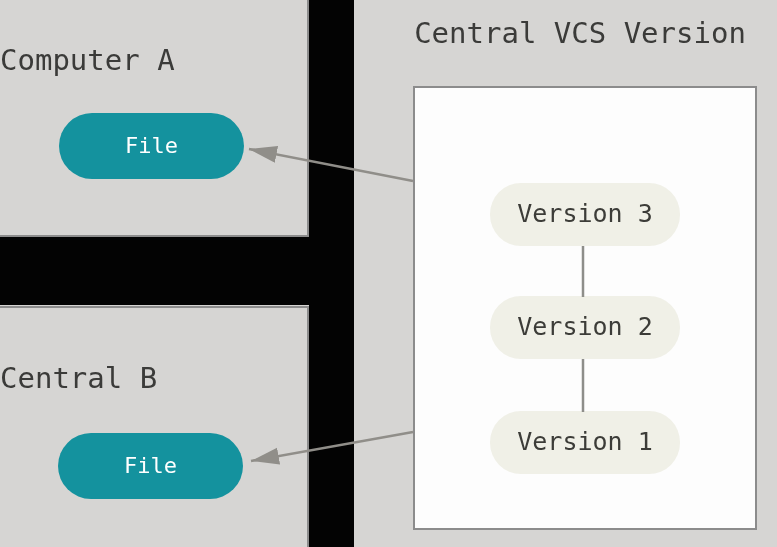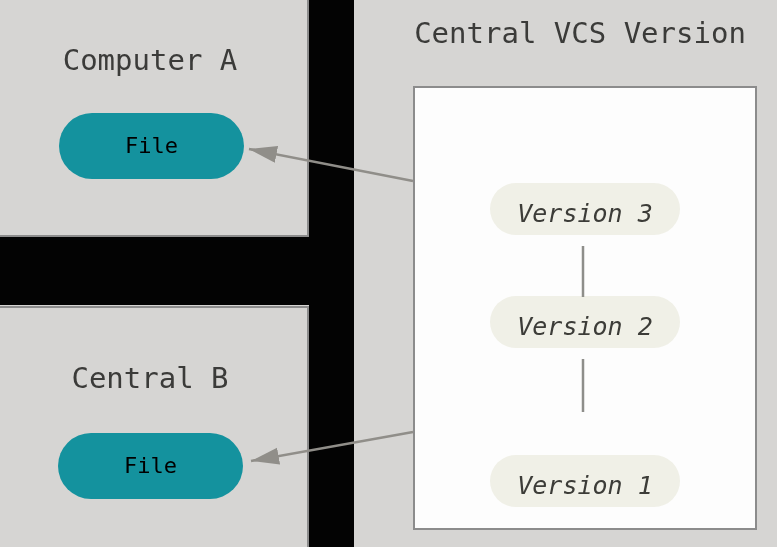--- a/index.html
+++ b/index.html
@@ -33,35 +33,35 @@
     position: absolute;
     box-sizing: border-box;
     background: #d6d5d3;
     border: 2px solid #8c8c8c;
   }
   .computer-a { left: -10px; top: -10px; width: 319px; height: 247px; }
   .computer-b { left: -10px; top: 306px; width: 319px; height: 260px; }
   .box-title {
     position: absolute;
     left: 0; width: 300px;
-    text-align: center;
+    text-align: left;
     font-size: 29px;
     line-height: 34px;
     color: #3b3b39;
     white-space: nowrap;
   }
   .title-a { top: 43px; }
   .title-b { top: 361px; }
   
   .file-pill {
     position: absolute;
     width: 185px; height: 66px;
     border-radius: 33px;
     background: #14929e;
-    color: #000000;
+    color: #ffffff;
     font-size: 22px;
     line-height: 66px;
     text-align: center;
   }
   .file-a { left: 59px; top: 113px; }
   .file-b { left: 58px; top: 433px; }
   
   .server-title {
     position: absolute;
     left: 405px; top: 16px;
@@ -88,32 +88,31 @@
     text-align: center;
     font-size: 25px;
     line-height: 28px;
     color: #3c3c38;
     white-space: nowrap;
   }
   
   .version-pill {
     position: absolute;
     left: 490px;
-    width: 190px; height: 52px;
+    width: 190px; height: 63px;
     border-radius: 31px;
     background: #f0f0e7;
     color: #3c3c38;
     font-size: 25px;
     line-height: 62px;
     text-align: center;
-    font-style: italic;
   }
   .v3 { top: 183px; }
   .v2 { top: 296px; }
-  .v1 { top: 411px; margin-top: 44px; }
+  .v1 { top: 411px; }
   
   .overlay {
     position: absolute;
     left: 0; top: 0;
     width: 777px; height: 547px;
     pointer-events: none;
   }
 </style>
 </head>
 <body>

